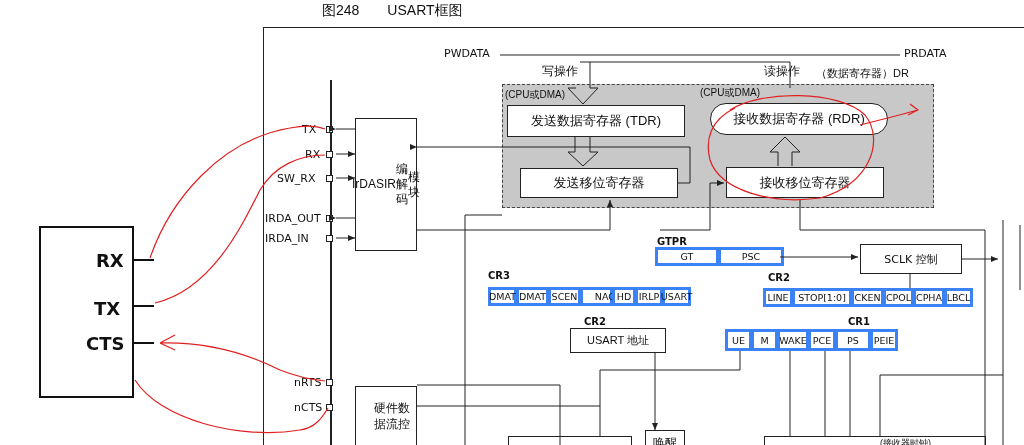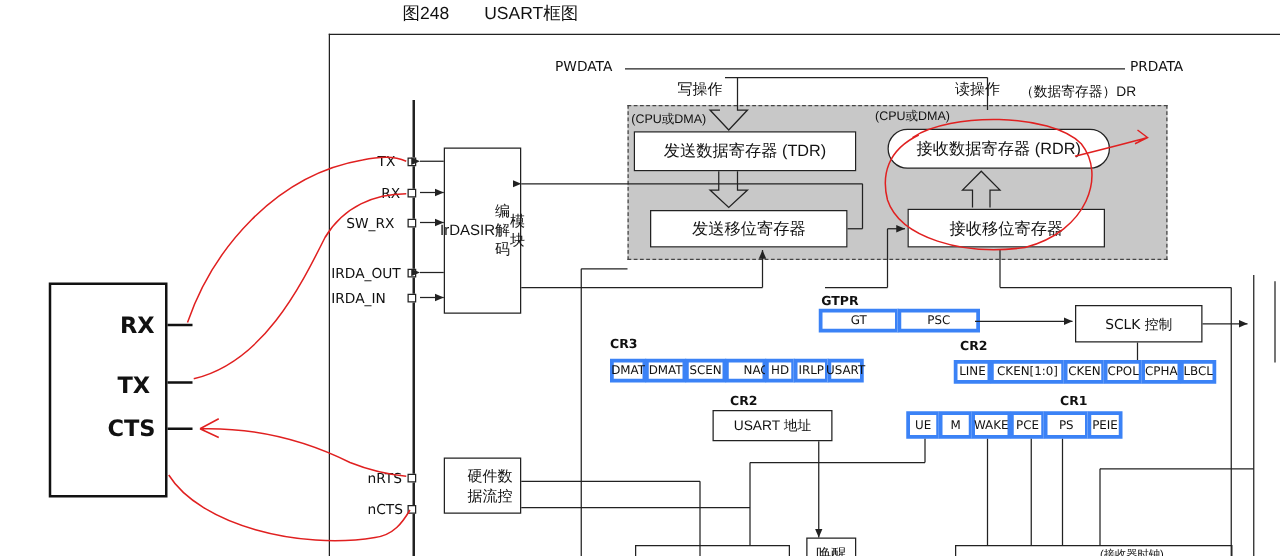--- a/index.html
+++ b/index.html
@@ -56,21 +56,21 @@
 <div class="port" style="left:326px;top:175px;"></div>
 <div class="lbl" style="left:265px;top:212px;font-size:11px;">IRDA_OUT</div>
 <div class="port" style="left:326px;top:215px;"></div>
 <div class="lbl" style="left:265px;top:232px;font-size:11px;">IRDA_IN</div>
 <div class="port" style="left:326px;top:235px;"></div>
 <div class="lbl" style="left:294px;top:376px;font-size:11px;">nRTS</div>
 <div class="port" style="left:326px;top:379px;"></div>
 <div class="lbl" style="left:294px;top:401px;font-size:11px;">nCTS</div>
 <div class="port" style="left:326px;top:404px;"></div>
 
-<div class="box serif" style="left:355px;top:366px;width:62px;height:45px;flex-direction:column;font-size:12px;line-height:16px;padding-left:12px;">
+<div class="box serif" style="left:355px;top:386px;width:62px;height:60px;flex-direction:column;font-size:12px;line-height:16px;padding-left:12px;">
   <span>硬件数</span>
   <span>据流控</span>
 </div>
 
 <div class="lbl" style="left:657px;top:236px;font-size:10px;font-weight:bold;">GTPR</div>
 <div class="reg-row" style="left:656px;top:247px;">
   <div class="cell" style="width:64px;">GT</div>
   <div class="cell" style="width:66px;">PSC</div>
 </div>
 
@@ -83,21 +83,21 @@
   <div class="cell" style="width:33px;">SCEN</div>
   <div class="cell" style="width:31px;padding-left:25px;">NACK</div>
   <div class="cell" style="width:24px;">HD</div>
   <div class="cell" style="width:28px;">IRLP</div>
   <div class="cell" style="width:29px;">USART</div>
 </div>
 
 <div class="lbl" style="left:768px;top:272px;font-size:10px;font-weight:bold;">CR2</div>
 <div class="reg-row" style="left:764px;top:288px;">
   <div class="cell" style="width:30px;">LINE</div>
-  <div class="cell" style="width:60px;">CKEN[1:0]</div>
+  <div class="cell" style="width:60px;">STOP[1:0]</div>
   <div class="cell" style="width:33px;">CKEN</div>
   <div class="cell" style="width:31px;">CPOL</div>
   <div class="cell" style="width:32px;">CPHA</div>
   <div class="cell" style="width:29px;">LBCL</div>
 </div>
 
 <div class="lbl" style="left:584px;top:316px;font-size:10px;font-weight:bold;">CR2</div>
 <div class="box serif" style="left:570px;top:328px;width:96px;height:25px;font-size:11px;">USART 地址</div>
 
 <div class="lbl" style="left:848px;top:316px;font-size:10px;font-weight:bold;">CR1</div>

